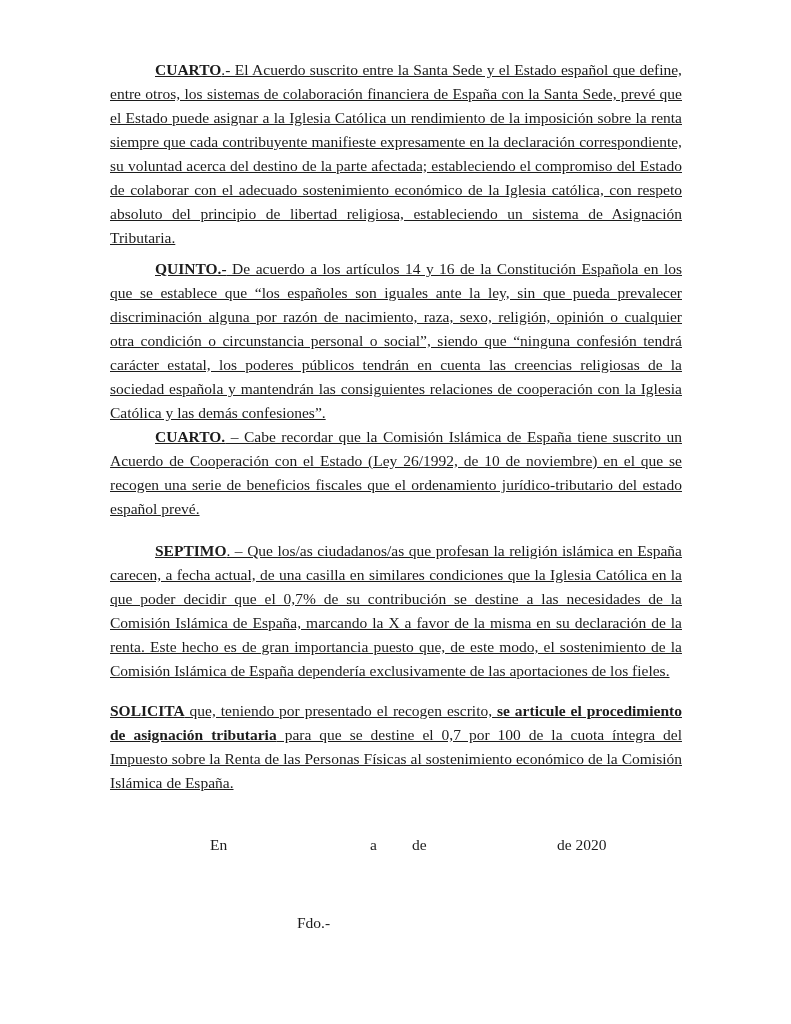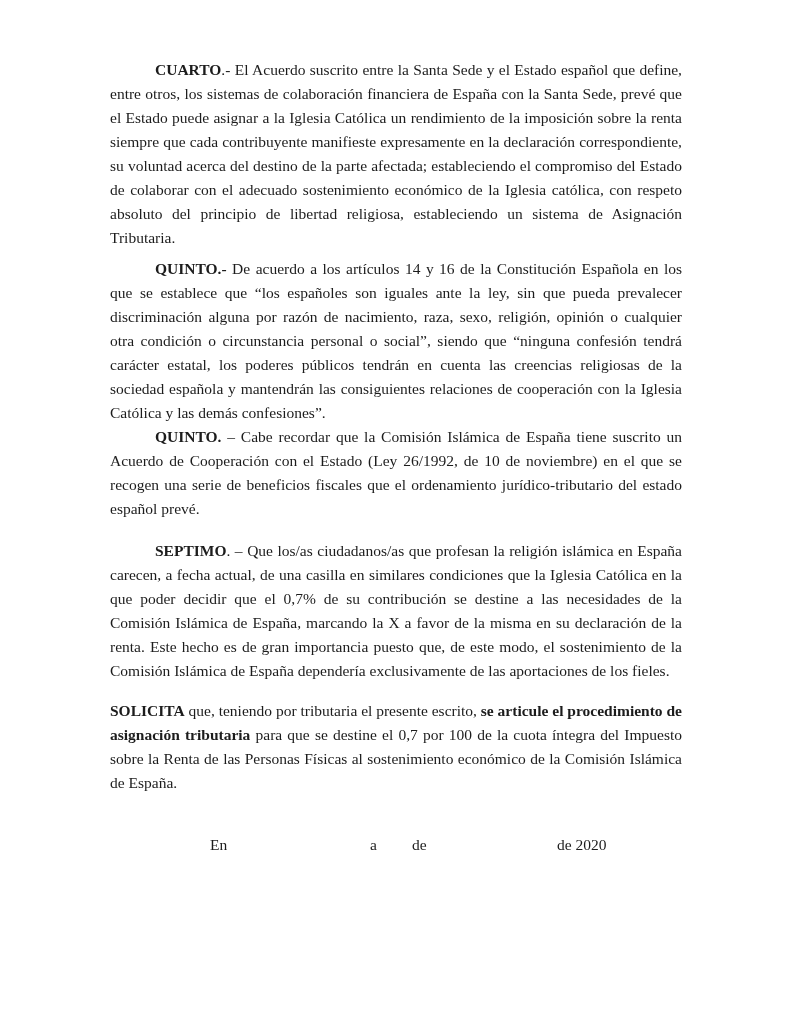--- a/index.html
+++ b/index.html
@@ -20,20 +20,21 @@
   }
   .content {
     position: absolute;
     left: 110px;
     top: 58px;
     width: 572px;
   }
   .para {
     margin: 0;
     text-align: justify;
+    text-decoration: underline;
   }
   .indent { text-indent: 45px; }
   .b { font-weight: bold; }
   .para-cuarto   { margin-bottom: 7px; }
   .para-quinto   { }
   .para-sexto    { margin-bottom: 18px; }
   .para-septimo  { margin-bottom: 16px; }
   .para-asipues  { margin-bottom: 26px; }
   .para-solicita { margin-bottom: 38px; }
   .date-line {
@@ -51,29 +52,30 @@
 </head>
 <body>
 
 <div class="page">
   <div class="content">
 
     <p class="para indent para-cuarto"><span class="b">CUARTO</span><span>.- El Acuerdo suscrito entre la Santa Sede y el Estado español que define, entre otros, los sistemas de colaboración financiera de España con la Santa Sede, prevé que el Estado puede asignar a la Iglesia Católica un rendimiento de la imposición sobre la renta siempre que cada contribuyente manifieste expresamente en la declaración correspondiente, su voluntad acerca del destino de la parte afectada; estableciendo el compromiso del Estado de colaborar con el adecuado sostenimiento económico de la Iglesia católica, con respeto absoluto del principio de libertad religiosa, estableciendo un sistema de Asignación Tributaria.</span></p>
 
     <p class="para indent para-quinto"><span class="b">QUINTO.-</span><span> De acuerdo a los artículos 14 y 16 de la Constitución Española en los que se establece que “los españoles son iguales ante la ley, sin que pueda prevalecer discriminación alguna por razón de nacimiento, raza, sexo, religión, opinión o cualquier otra condición o circunstancia personal o social”, siendo que “ninguna confesión tendrá carácter estatal, los poderes públicos tendrán en cuenta las creencias religiosas de la sociedad española y mantendrán las consiguientes relaciones de cooperación con la Iglesia Católica y las demás confesiones”.</span></p>
 
-    <p class="para indent para-sexto"><span class="b">QUINTO.</span><span> – Cabe recordar que la Comisión Islámica de España tiene suscrito un Acuerdo de Cooperación con el Estado (Ley 26/1992, de 10 de noviembre) en el que se recogen una serie de beneficios fiscales que el ordenamiento jurídico-tributario del estado español prevé.</span></p>
+    <p class="para indent para-sexto"><span class="b">CUARTO.</span><span> – Cabe recordar que la Comisión Islámica de España tiene suscrito un Acuerdo de Cooperación con el Estado (Ley 26/1992, de 10 de noviembre) en el que se recogen una serie de beneficios fiscales que el ordenamiento jurídico-tributario del estado español prevé.</span></p>
 
     <p class="para indent para-septimo"><span class="b">SEPTIMO</span><span>. – Que los/as ciudadanos/as que profesan la religión islámica en España carecen, a fecha actual, de una casilla en similares condiciones que la Iglesia Católica en la que poder decidir que el 0,7% de su contribución se destine a las necesidades de la Comisión Islámica de España, marcando la X a favor de la misma en su declaración de la renta. Este hecho es de gran importancia puesto que, de este modo, el sostenimiento de la Comisión Islámica de España dependería exclusivamente de las aportaciones de los fieles.</span></p>
 
 
-    <p class="para para-solicita"><span class="b">SOLICITA</span><span> que, teniendo por tributaria el presente escrito, </span><span class="b">se articule el procedimiento de asignación tributaria</span><span> para que se destine el 0,7 por 100 de la cuota íntegra del Impuesto sobre la Renta de las Personas Físicas al sostenimiento económico de la Comisión Islámica de España.</span></p>
+    <p class="para para-solicita"><span class="b">SOLICITA</span><span> que, teniendo por presentado el recogen escrito, </span><span class="b">se articule el procedimiento de asignación tributaria</span><span> para que se destine el 0,7 por 100 de la cuota íntegra del Impuesto sobre la Renta de las Personas Físicas al sostenimiento económico de la Comisión Islámica de España.</span></p>
 
     <div class="date-line">
       <span class="sig-en">En</span>
       <span class="sig-a">a</span>
       <span class="sig-de">de</span>
       <span class="sig-year">de 2020</span>
     </div>
 
+    <div class="fdo">Fdo.-</div>
 
   </div>
 </div>
 
 </body></html>

